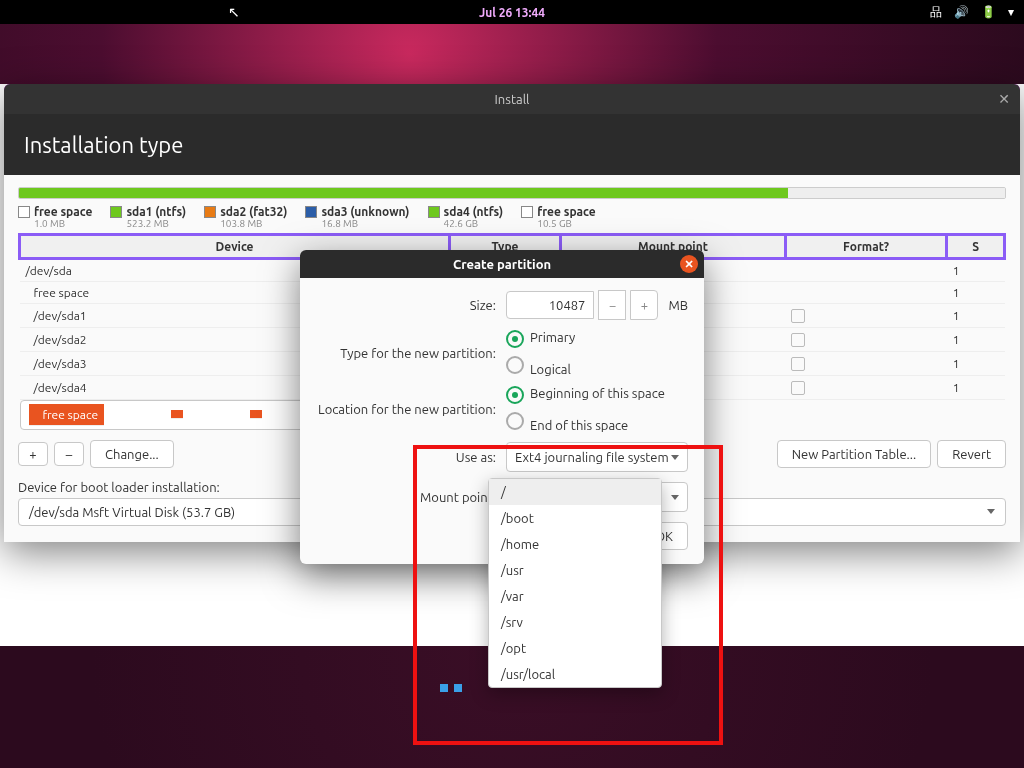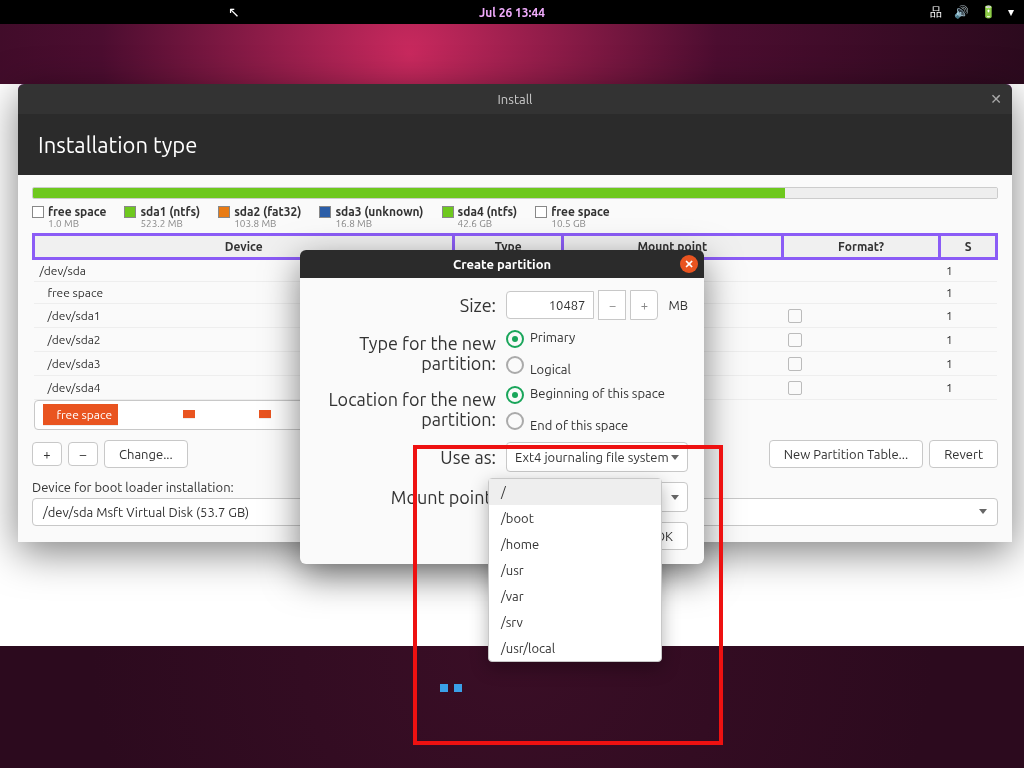--- a/index.html
+++ b/index.html
@@ -6,21 +6,21 @@
   
   .topbar{height:24px;background:#000;color:#ccc;display:flex;align-items:center;justify-content:center;position:relative;font-size:12px;}
   .topbar .clock{color:#f0abfc;font-weight:600;}
   .topbar .tray{position:absolute;right:10px;display:flex;gap:12px;align-items:center;}
   .topbar .tray span{color:#fff;}
   .cursor{position:absolute;left:228px;top:4px;color:#fff;font-size:14px;pointer-events:none;}
   
   .desktop{height:60px;background:radial-gradient(circle at 40% 50%, #c9295e 0%, #4c0d30 50%, #2c0a1e 100%);}
   .desktop-bottom{position:absolute;left:0;right:0;top:646px;height:122px;background:radial-gradient(circle at 50% 0%, #3a0e26 0%, #2c0a1e 80%);}
   
-  .installer{position:absolute;left:4px;right:12px;top:84px;background:#d946ef;border-radius:6px;box-shadow:0 10px 40px rgba(0,0,0,.5);margin-left:14px;}
+  .installer{position:absolute;left:4px;right:4px;top:84px;background:#d946ef;border-radius:6px;box-shadow:0 10px 40px rgba(0,0,0,.5);}
   .win-header{height:30px;background:#333;border-radius:6px 6px 0 0;color:#ccc;display:flex;align-items:center;justify-content:center;position:relative;font-size:13px;}
   .win-header .close{position:absolute;right:10px;color:#aaa;font-size:14px;}
   .title-strip{background:#2b2b2b;color:#fff;padding:18px 20px;font-size:22px;font-weight:400;}
   .body{padding:12px 14px 16px 14px;position:relative;background:#fafafa;}
   
   .diskbar{height:10px;border:1px solid #ccc;border-radius:2px;display:flex;overflow:hidden;margin-bottom:6px;}
   .diskbar span:nth-child(1){background:#6ec81e;width:78%;}
   .diskbar span:nth-child(2){background:#eee;width:22%;}
   .legend{display:flex;gap:18px;flex-wrap:wrap;font-size:12px;margin-bottom:4px;}
   .legend .item{display:flex;flex-direction:column;}
@@ -42,21 +42,21 @@
   .bootlabel{margin-top:12px;font-size:13px;}
   .bootselect{margin-top:4px;border:1px solid #c8c8c8;border-radius:4px;padding:6px 10px;display:flex;align-items:center;justify-content:space-between;background:#fff;}
   .caret{width:0;height:0;border-left:4px solid transparent;border-right:4px solid transparent;border-top:5px solid #666;}
   .dlg-actions{display:flex;justify-content:flex-end;gap:10px;margin-top:24px;}
   
   .modal{position:absolute;left:300px;top:250px;width:404px;background:#fafafa;border-radius:6px;box-shadow:0 12px 36px rgba(0,0,0,.5);}
   .modal-h{height:28px;background:#2b2b2b;border-radius:6px 6px 0 0;color:#fff;display:flex;align-items:center;justify-content:center;position:relative;font-size:13px;font-weight:600;}
   .modal-h .mclose{position:absolute;right:6px;width:18px;height:18px;border-radius:9px;background:#e95420;color:#fff;display:flex;align-items:center;justify-content:center;font-size:11px;}
   .modal-b{padding:12px 16px 14px 16px;}
   .row{display:flex;align-items:center;margin-bottom:10px;}
-  .row .lab{width:180px;text-align:right;padding-right:10px;font-size:18px;}
+  .row .lab{width:180px;text-align:right;padding-right:10px;font-size:13px;}
   .row .ctl{flex:1;display:flex;align-items:center;gap:4px;}
   .numinput{flex:1;border:1px solid #c8c8c8;border-radius:4px 0 0 4px;height:26px;padding:0 8px;text-align:right;background:#fff;display:flex;align-items:center;justify-content:flex-end;}
   .step{width:26px;height:28px;border:1px solid #c8c8c8;background:#fff;display:flex;align-items:center;justify-content:center;color:#888;}
   .radio{width:14px;height:14px;border:2px solid #aaa;border-radius:50%;display:inline-flex;align-items:center;justify-content:center;margin-right:6px;}
   .radio.on{border-color:#19a55a;}
   .radio.on::after{content:"";width:6px;height:6px;background:#19a55a;border-radius:50%;}
   .sel{flex:1;border:1px solid #c8c8c8;border-radius:4px;height:28px;background:#fff;display:flex;align-items:center;justify-content:space-between;padding:0 8px;}
   .modal-actions{display:flex;justify-content:flex-end;gap:8px;margin-top:6px;}
   
   .ddwrap{position:absolute;left:488px;top:478px;width:172px;background:#fff;border:1px solid #c8c8c8;border-radius:4px;box-shadow:0 6px 18px rgba(0,0,0,.3);}
@@ -278,20 +278,21 @@
   </div>
 </div>
 
 <div class="ddwrap" id="dd">
     <div class="opt hover">/</div>
     <div class="opt">/boot</div>
     <div class="opt">/home</div>
     <div class="opt">/usr</div>
     <div class="opt">/var</div>
     <div class="opt">/srv</div>
+    <div class="opt">/opt</div>
     <div class="opt">/usr/local</div>
   </div>
 
 <div class="redbox"></div>
 <div class="pager">
     <span></span>
     <span></span>
   </div>
 
 </body></html>

